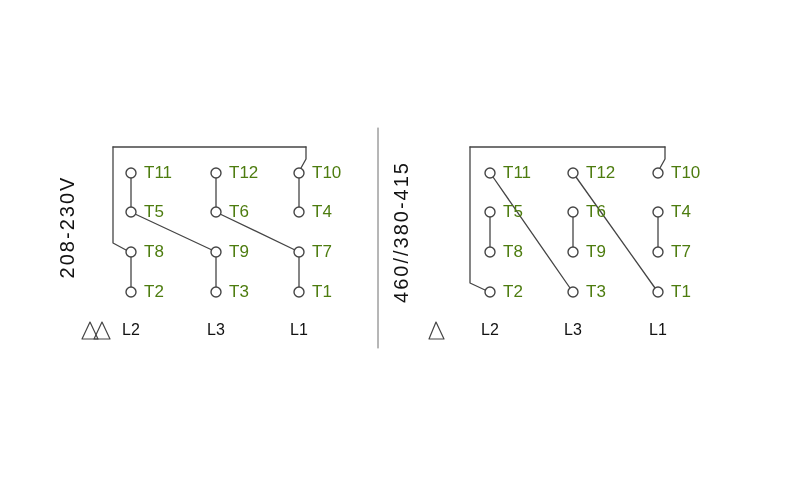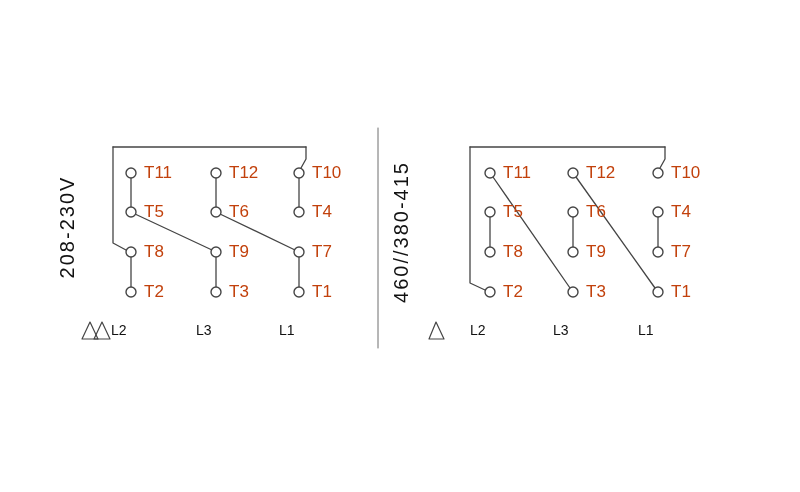--- a/index.html
+++ b/index.html
@@ -1,22 +1,22 @@
 <!DOCTYPE html>
 <html><head>
 <meta charset="utf-8">
 <style>
   html,body{margin:0;padding:0;background:#ffffff;}
   .screen{
     position:relative;width:800px;height:492px;background:#ffffff;
     font-family:"Liberation Sans",sans-serif;overflow:hidden;color:#1c1c1c;
   }
   svg.wires{position:absolute;left:0;top:0;}
-  .tlabel{position:absolute;font-size:17px;line-height:20px;white-space:nowrap;color:#c2410c;}
-  .llabel{position:absolute;font-size:14px;line-height:20px;width:40px;text-align:left;color:#111;}
+  .tlabel{position:absolute;font-size:17px;line-height:20px;white-space:nowrap;color:#4d7c0f;}
+  .llabel{position:absolute;font-size:16px;line-height:20px;width:40px;text-align:center;color:#111;}
   .vlabel{
     position:absolute;font-size:20px;letter-spacing:2px;line-height:24px;height:24px;
     text-align:center;white-space:nowrap;color:#111;
     transform:rotate(-90deg);transform-origin:center center;
   }
 </style>
 </head>
 <body>
 
 <div class="screen">

